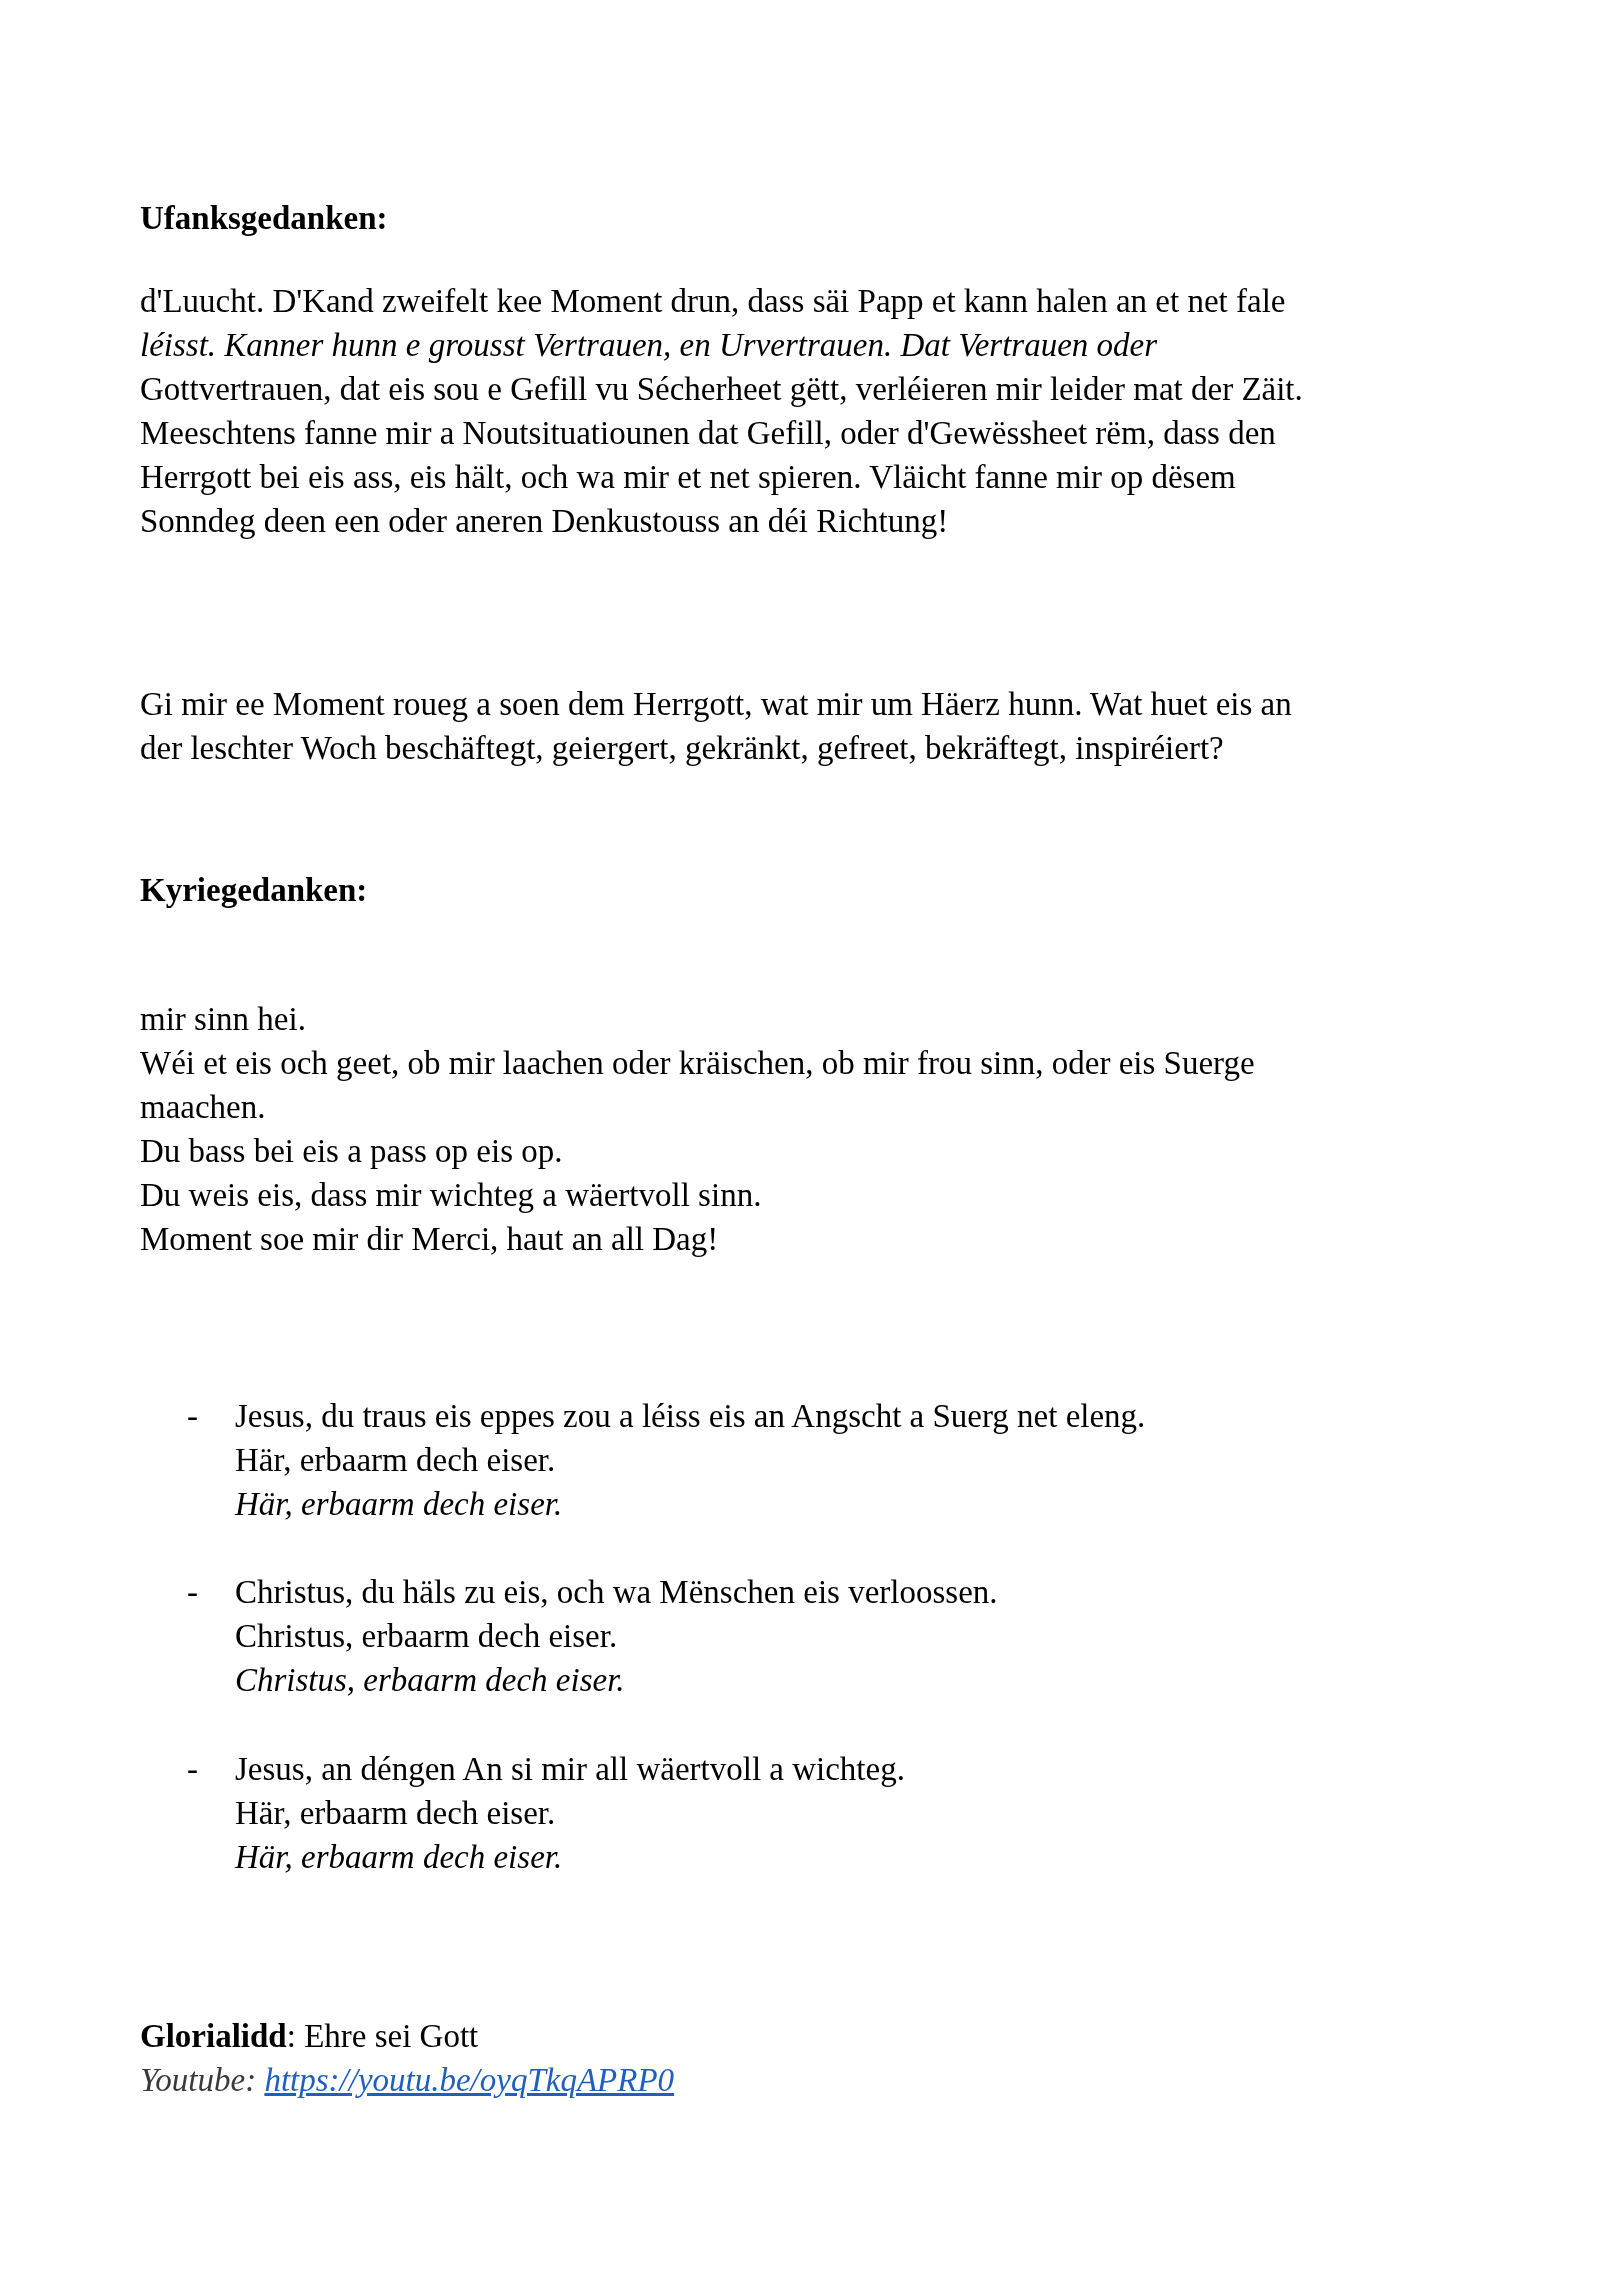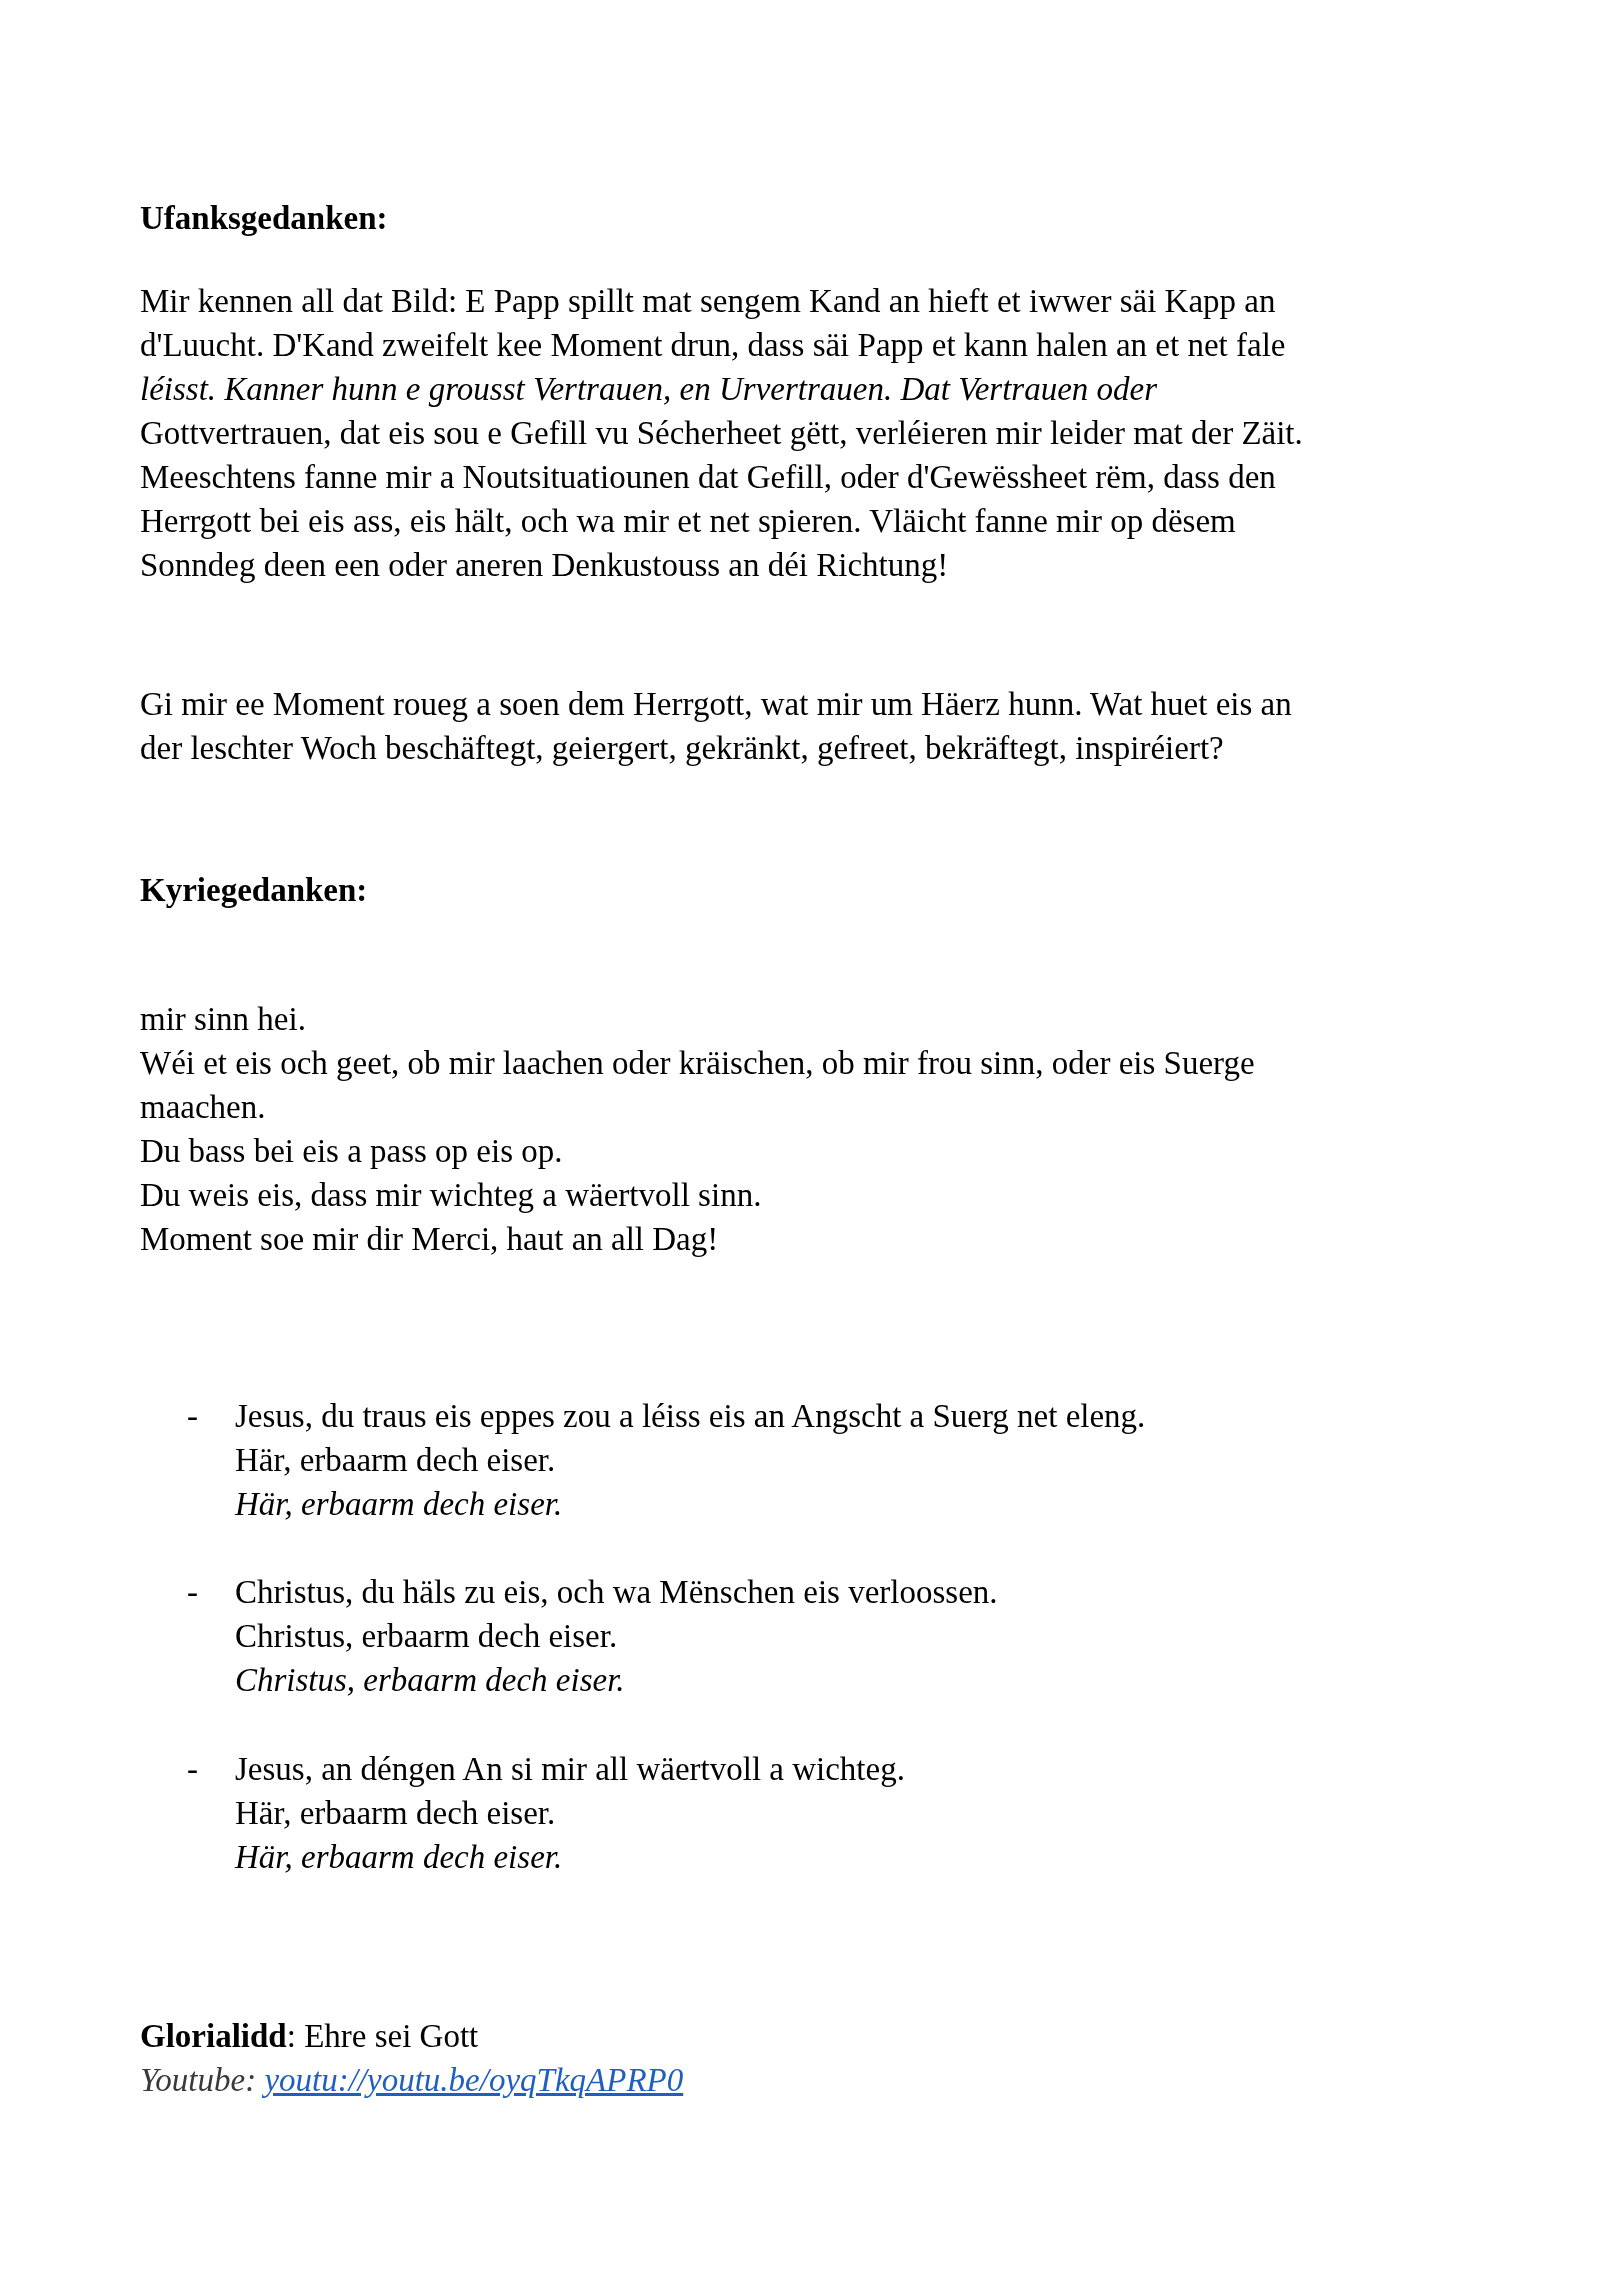--- a/index.html
+++ b/index.html
@@ -20,21 +20,20 @@
   .link { color: #1f5fbf; text-decoration: underline; font-style: italic; }
 </style>
 </head>
 <body>
 
 <div class="page">
 
   <div class="block heading" style="top:184px;">Ufanksgedanken:</div>
 
   <div class="block" style="top:267px;">
-    <span class="line" style="word-spacing:0px;">Mir kennen all dat Bild: E Papp spillt mat sengem Kand an hieft et iwwer säi Kapp an</span>
     <span class="line" style="word-spacing: 0px;">d'Luucht. D'Kand zweifelt kee Moment drun, dass säi Papp et kann halen an et net fale</span>
     <span class="line" style="word-spacing: 0px; font-style: italic;">léisst. Kanner hunn e grousst Vertrauen, en Urvertrauen. Dat Vertrauen oder</span>
     <span class="line" style="word-spacing: 0px;">Gottvertrauen, dat eis sou e Gefill vu Sécherheet gëtt, verléieren mir leider mat der Zäit.</span>
     <span class="line" style="word-spacing: 0px;">Meeschtens fanne mir a Noutsituatiounen dat Gefill, oder d'Gewëssheet rëm, dass den</span>
     <span class="line" style="word-spacing: 0px;">Herrgott bei eis ass, eis hält, och wa mir et net spieren. Vläicht fanne mir op dësem</span>
     <span class="line">Sonndeg deen een oder aneren Denkustouss an déi Richtung!</span>
   </div>
 
   <div class="block" style="top:670px;">
     <span class="line">Gi mir ee Moment roueg a soen dem Herrgott, wat mir um Häerz hunn. Wat huet eis an</span>
@@ -74,17 +73,17 @@
     <span class="bullet-dash">-</span>
     <div class="bullet-body">
       <span class="line">Jesus, an déngen An si mir all wäertvoll a wichteg.</span>
       <span class="line">Här, erbaarm dech eiser.</span>
       <span class="line italic">Här, erbaarm dech eiser.</span>
     </div>
   </div>
 
   <div class="block" style="top:2002px;">
     <span class="line"><b>Glorialidd</b><span>: </span><span>Ehre sei Gott</span></span>
-    <span class="line"><span class="italic grey">Youtube: </span><a class="link">youtu://youtu.be/oyqTkqAPRP0</a></span>
+    <span class="line"><span class="italic grey">Youtube: </span><a class="link">https://youtu.be/oyqTkqAPRP0</a></span>
   </div>
 
 </div>
 
 
 </body></html>

